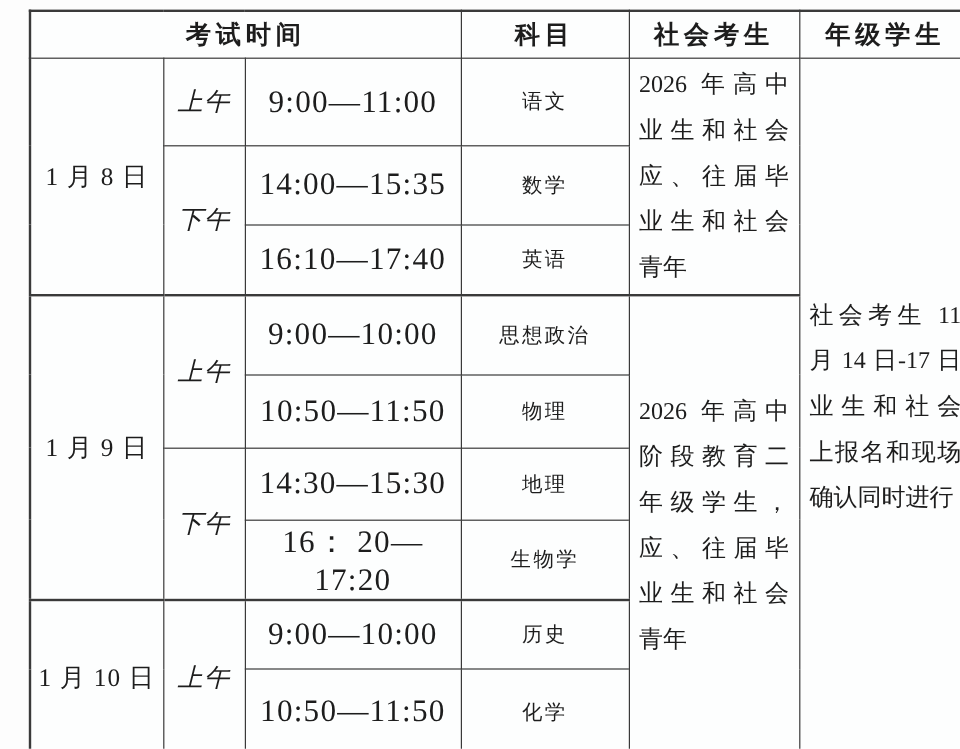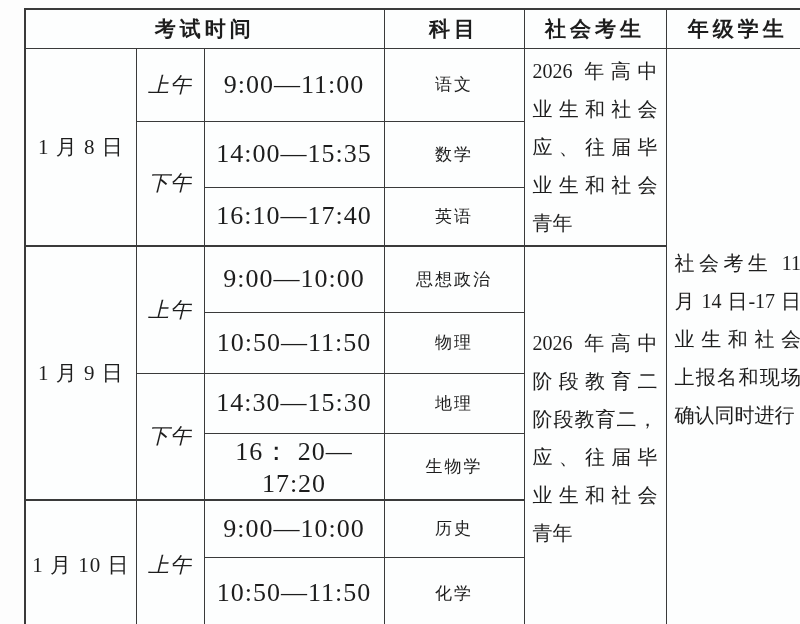--- a/index.html
+++ b/index.html
@@ -130,21 +130,21 @@
     </tr>
 
     <tr class="group-sep" style="height:66px">
       <td class="date" rowspan="4">1 月 9 日</td>
       <td class="ampm" rowspan="2">上午</td>
       <td class="time">9:00—10:00</td>
       <td class="subject">思想政治</td>
       <td class="para" rowspan="6">
             <div>2026 年高中</div>
             <div>阶段教育二</div>
-            <div>阶段教育二，</div>
+            <div>年级学生，</div>
             <div>应、往届毕</div>
             <div>业生和社会</div>
             <div>青年</div>
           </td>
     </tr>
 
     <tr style="height:61px">
       <td class="time">10:50—11:50</td>
       <td class="subject">物理</td>
     </tr>

